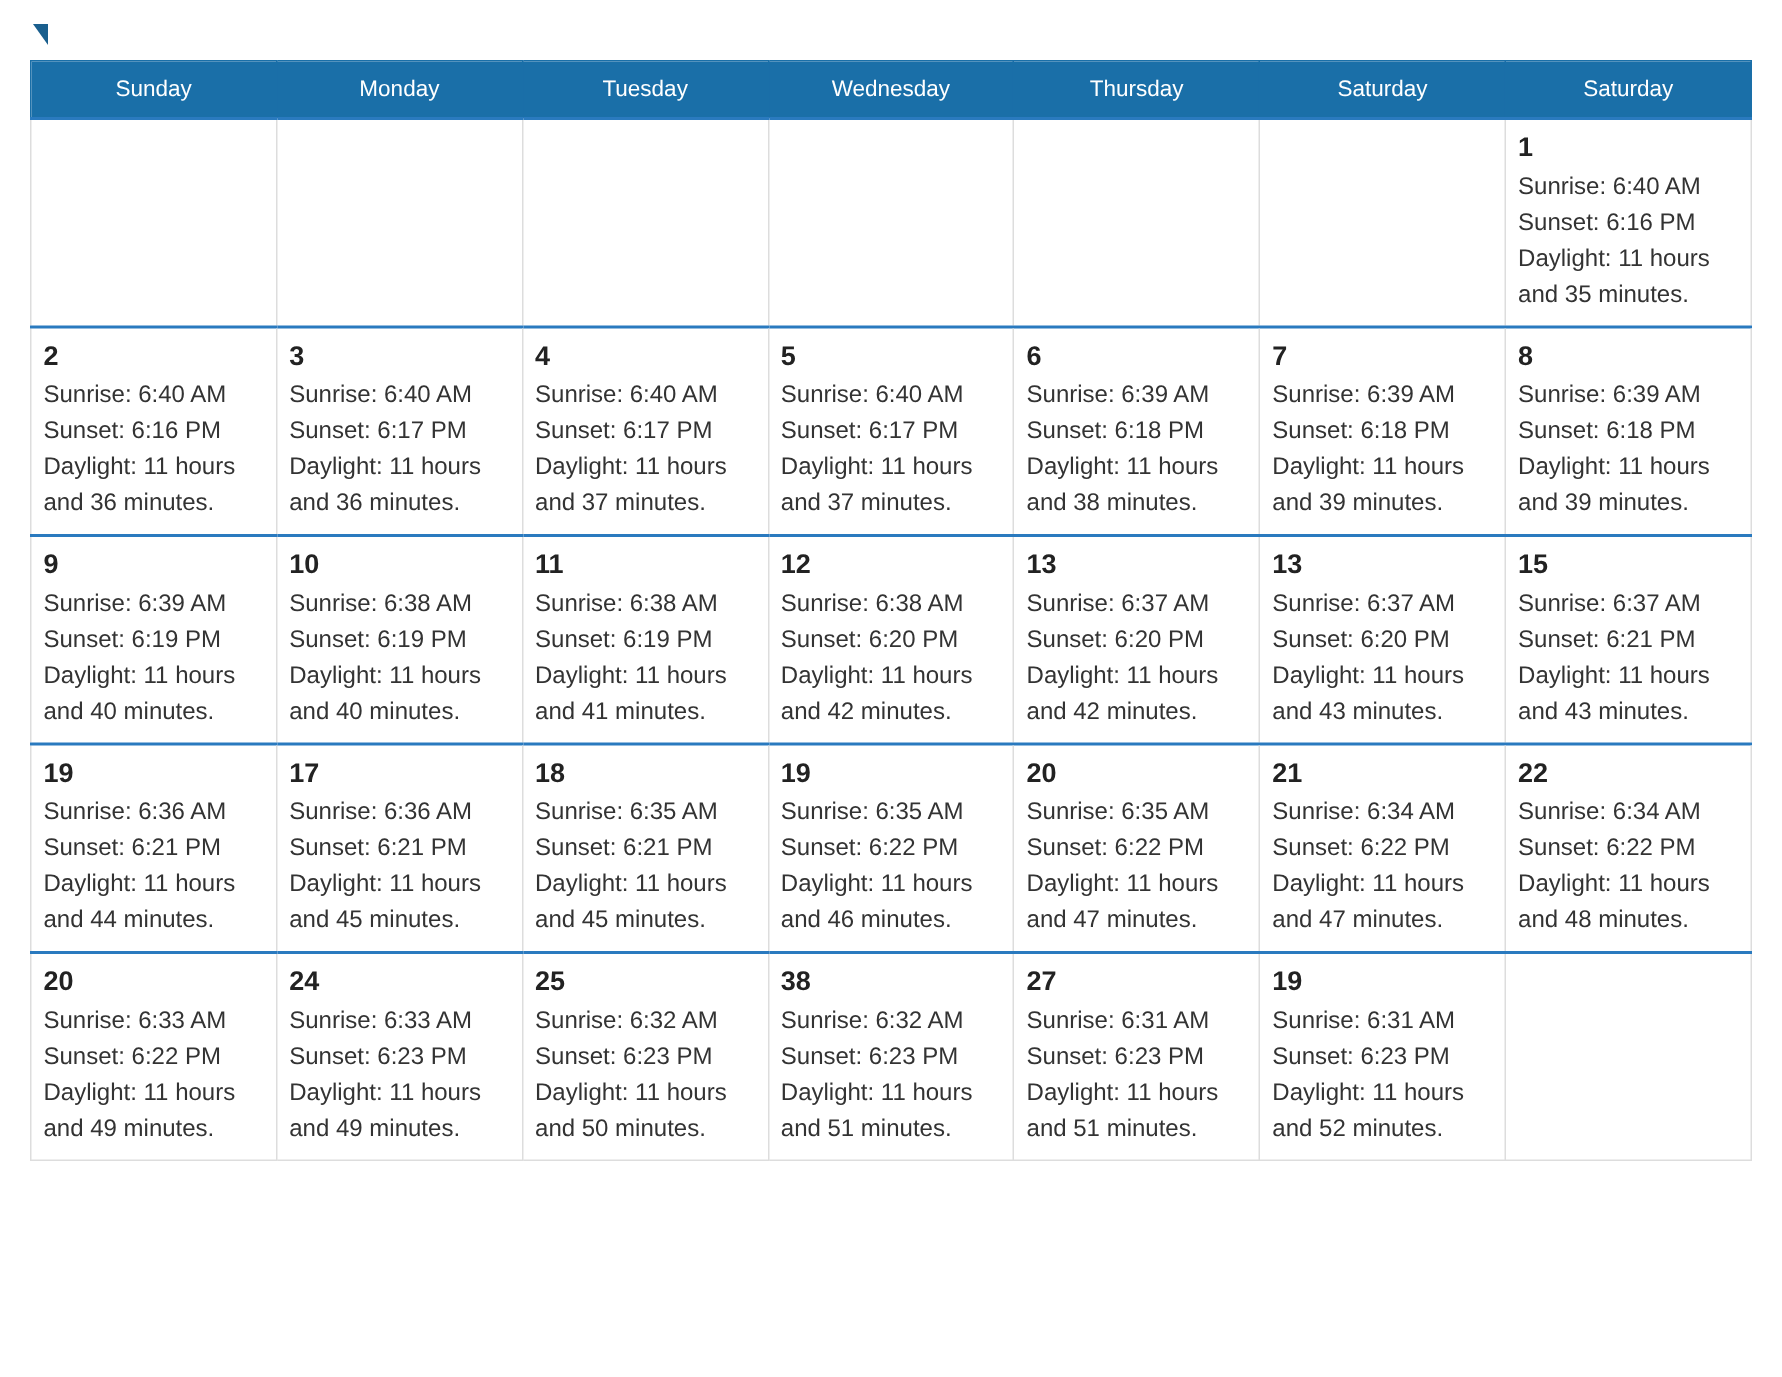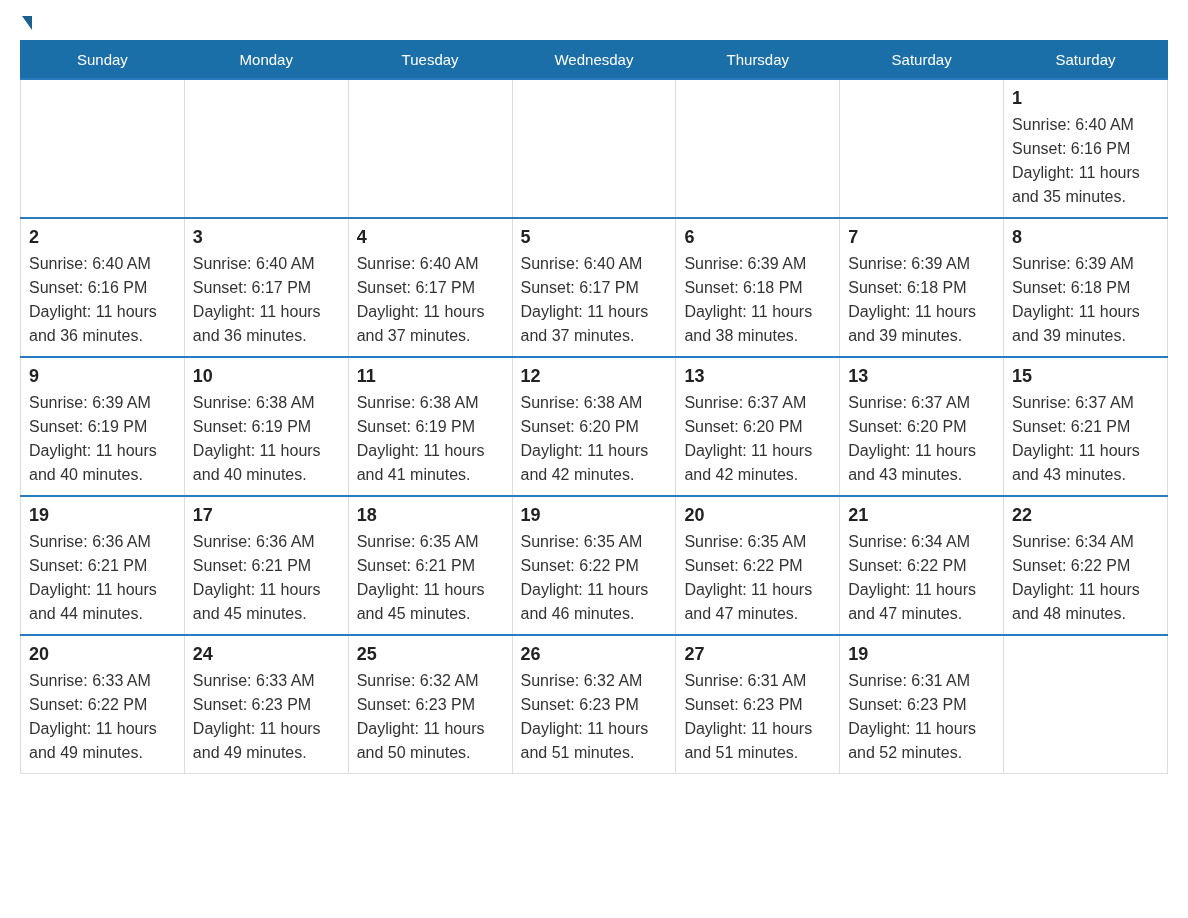--- a/index.html
+++ b/index.html
@@ -250,21 +250,21 @@
         </td>
         <td>
           <span class="day-number">24</span>
           <div class="day-info">Sunrise: 6:33 AM<br>Sunset: 6:23 PM<br>Daylight: 11 hours<br>and 49 minutes.</div>
         </td>
         <td>
           <span class="day-number">25</span>
           <div class="day-info">Sunrise: 6:32 AM<br>Sunset: 6:23 PM<br>Daylight: 11 hours<br>and 50 minutes.</div>
         </td>
         <td>
-          <span class="day-number">26</span>
+          <span class="day-number">38</span>
           <div class="day-info">Sunrise: 6:32 AM<br>Sunset: 6:23 PM<br>Daylight: 11 hours<br>and 51 minutes.</div>
         </td>
         <td>
           <span class="day-number">27</span>
           <div class="day-info">Sunrise: 6:31 AM<br>Sunset: 6:23 PM<br>Daylight: 11 hours<br>and 51 minutes.</div>
         </td>
         <td>
           <span class="day-number">19</span>
           <div class="day-info">Sunrise: 6:31 AM<br>Sunset: 6:23 PM<br>Daylight: 11 hours<br>and 52 minutes.</div>
         </td>

